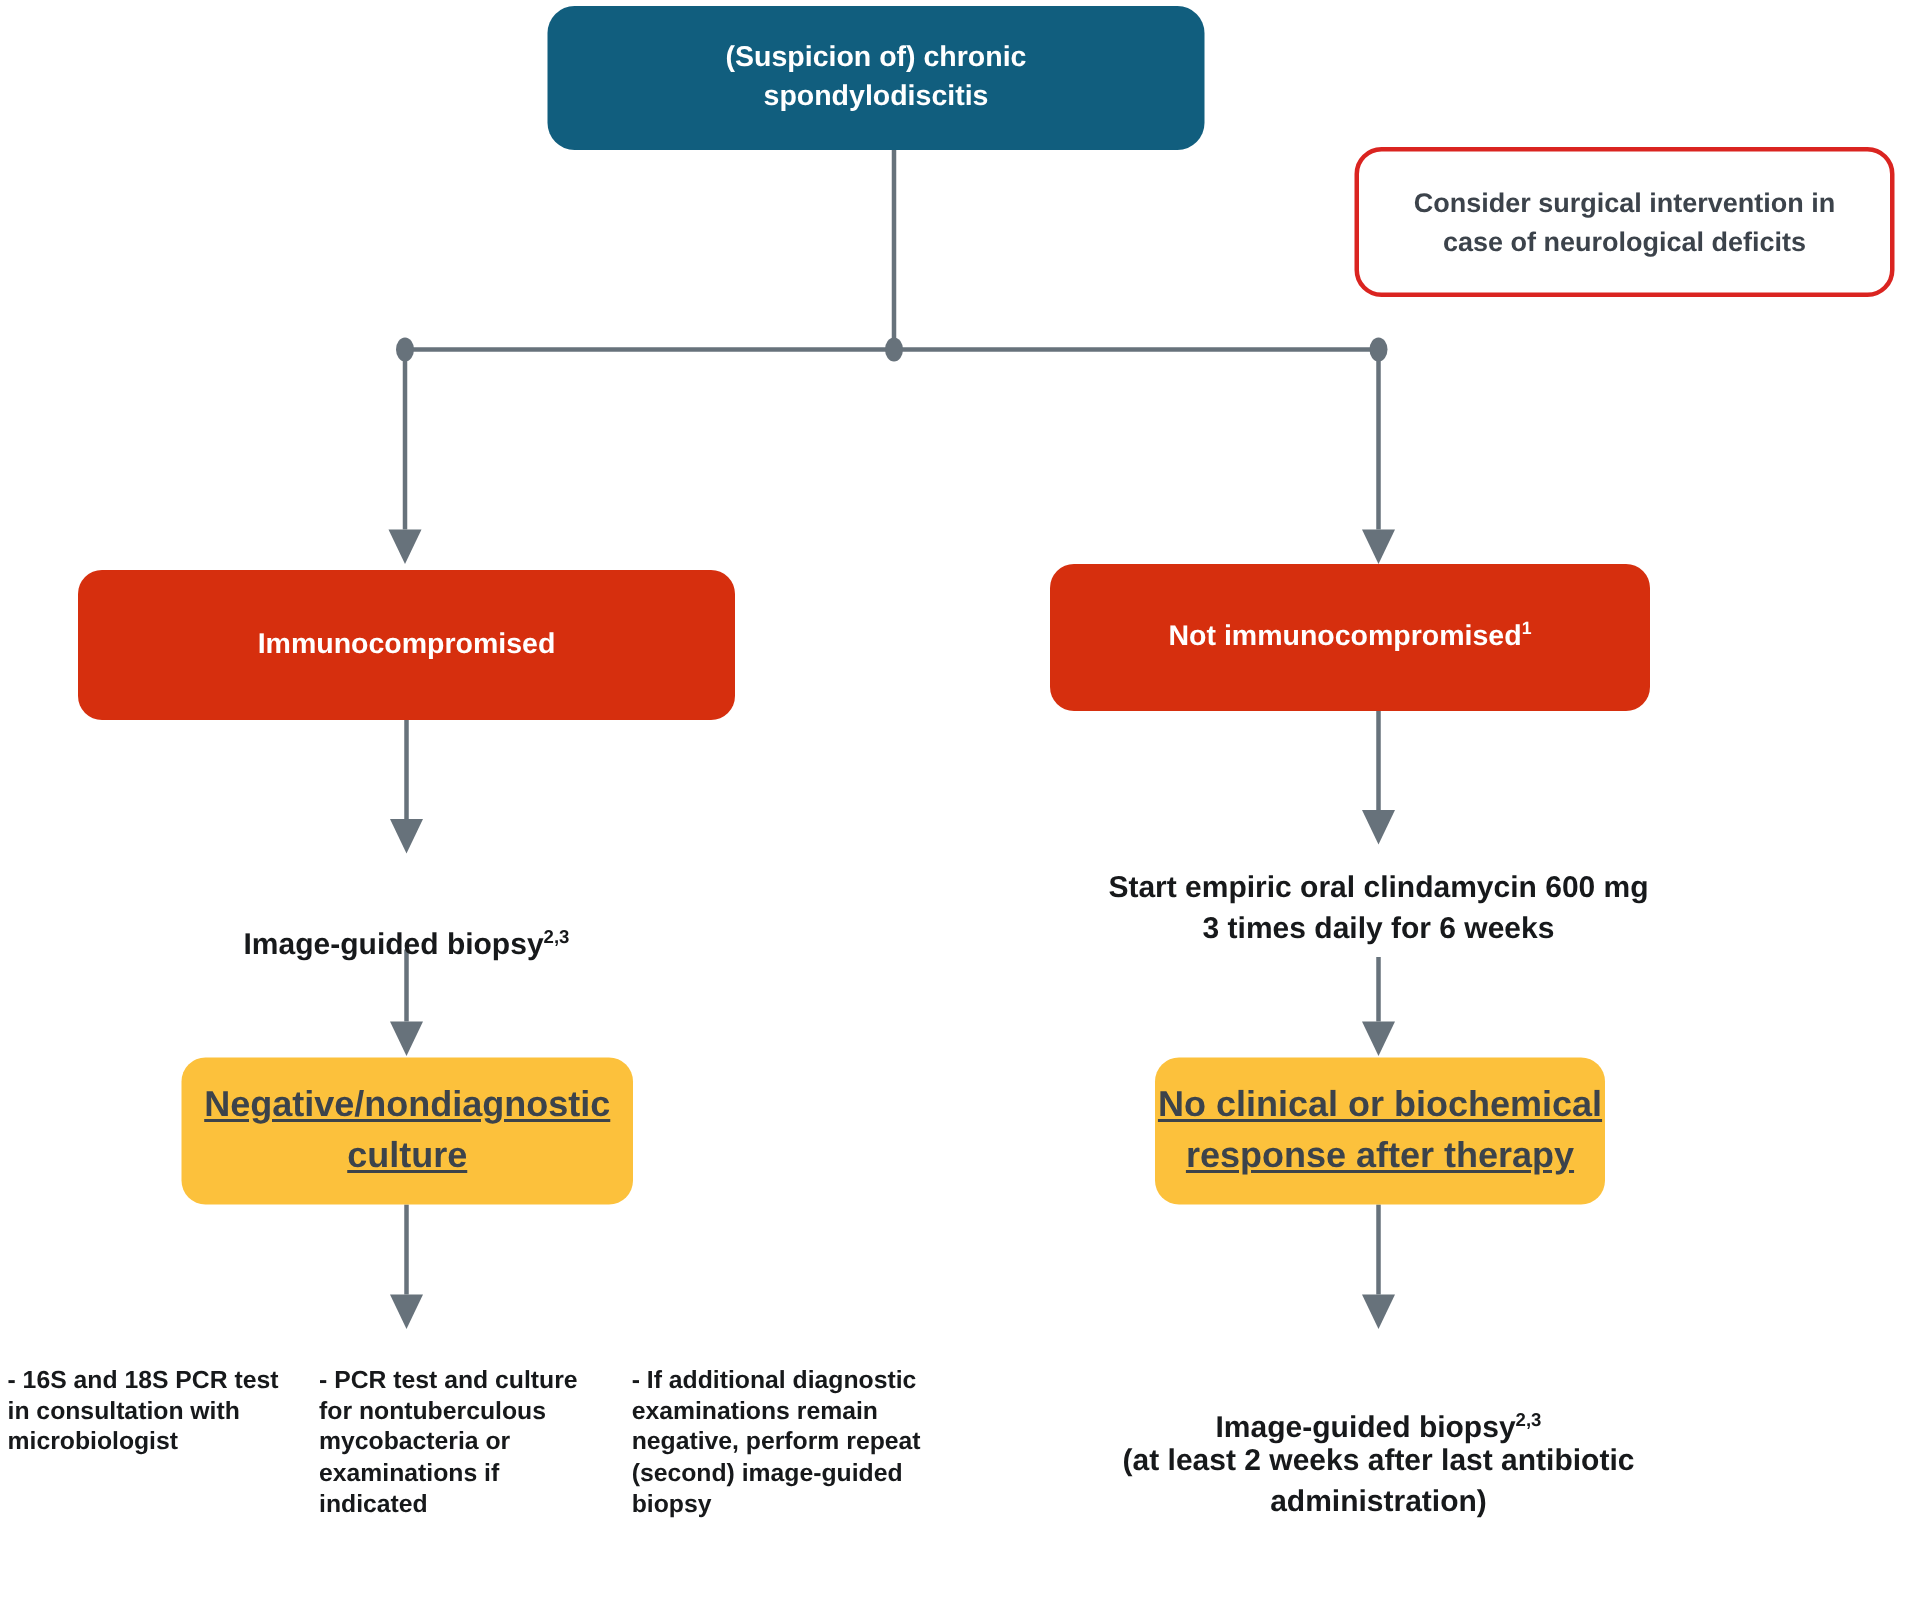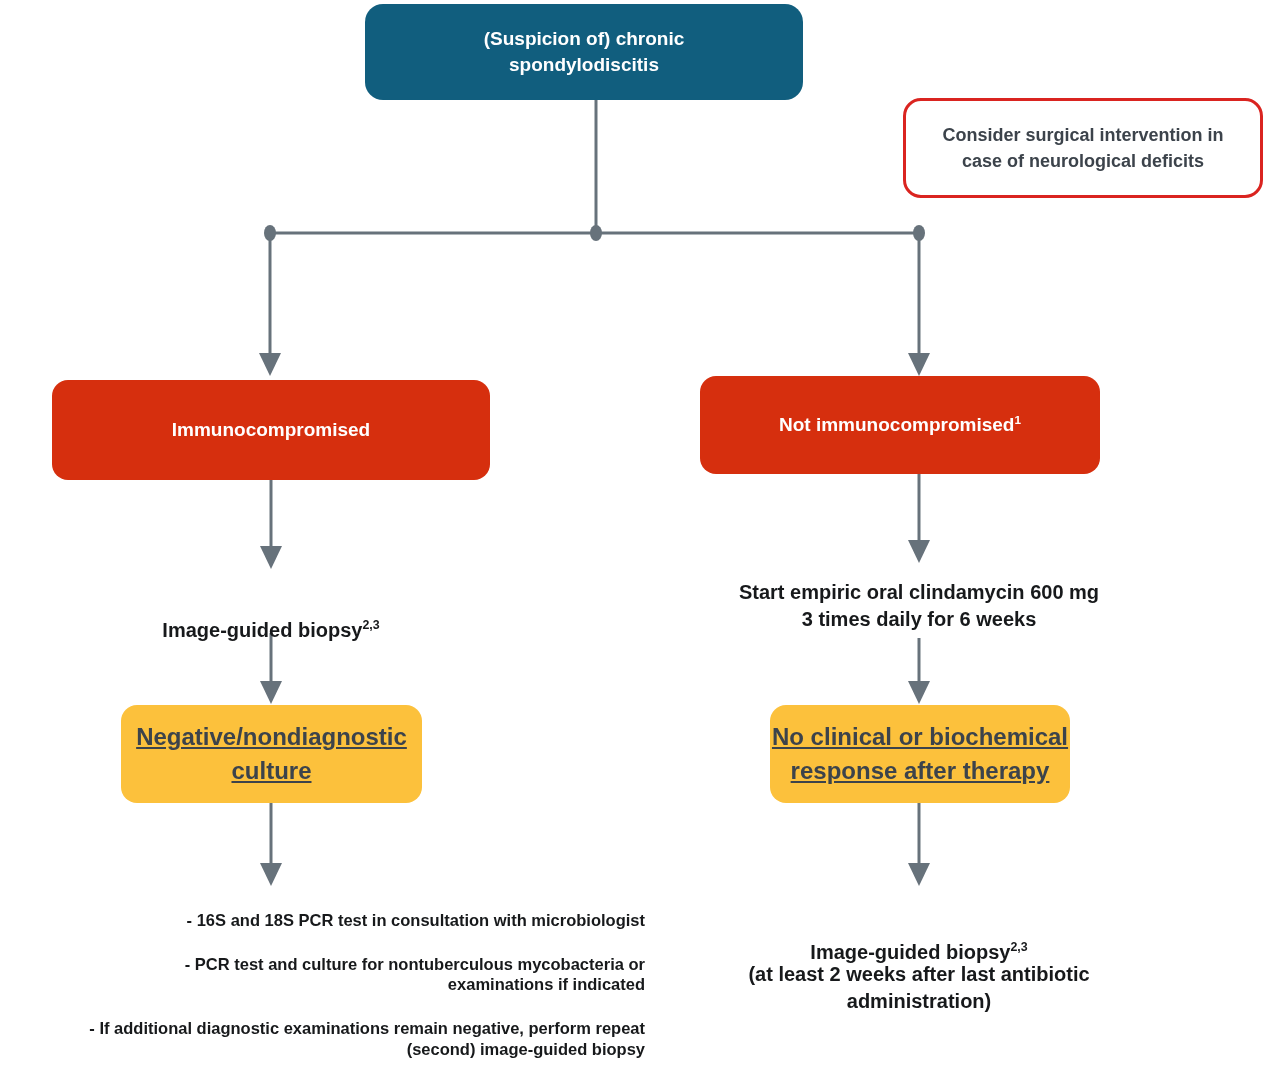--- a/index.html
+++ b/index.html
@@ -100,26 +100,26 @@
   .step-right-note{left:669px;top:961px;width:500px;}
   sup{
     font-size:0.62em;
     vertical-align:super;
     line-height:0;
   }
   .followup{
     position:absolute;
     left:5px;top:910px;width:640px;
     display:flex;
-    flex-direction:column;
+    flex-direction:row;
     gap:23px;
     color:var(--near_black);
     font-size:16.5px;
     line-height:1.25;
-    text-align:right;
+    text-align:left;
     white-space:pre-line;
   }
 </style>
 </head>
 <body>
 
 <div class="canvas">
 
   <svg class="connectors" viewBox="0 0 1280 1068" xmlns="http://www.w3.org/2000/svg">
     <line x1="596" y1="100" x2="596" y2="233"></line>

